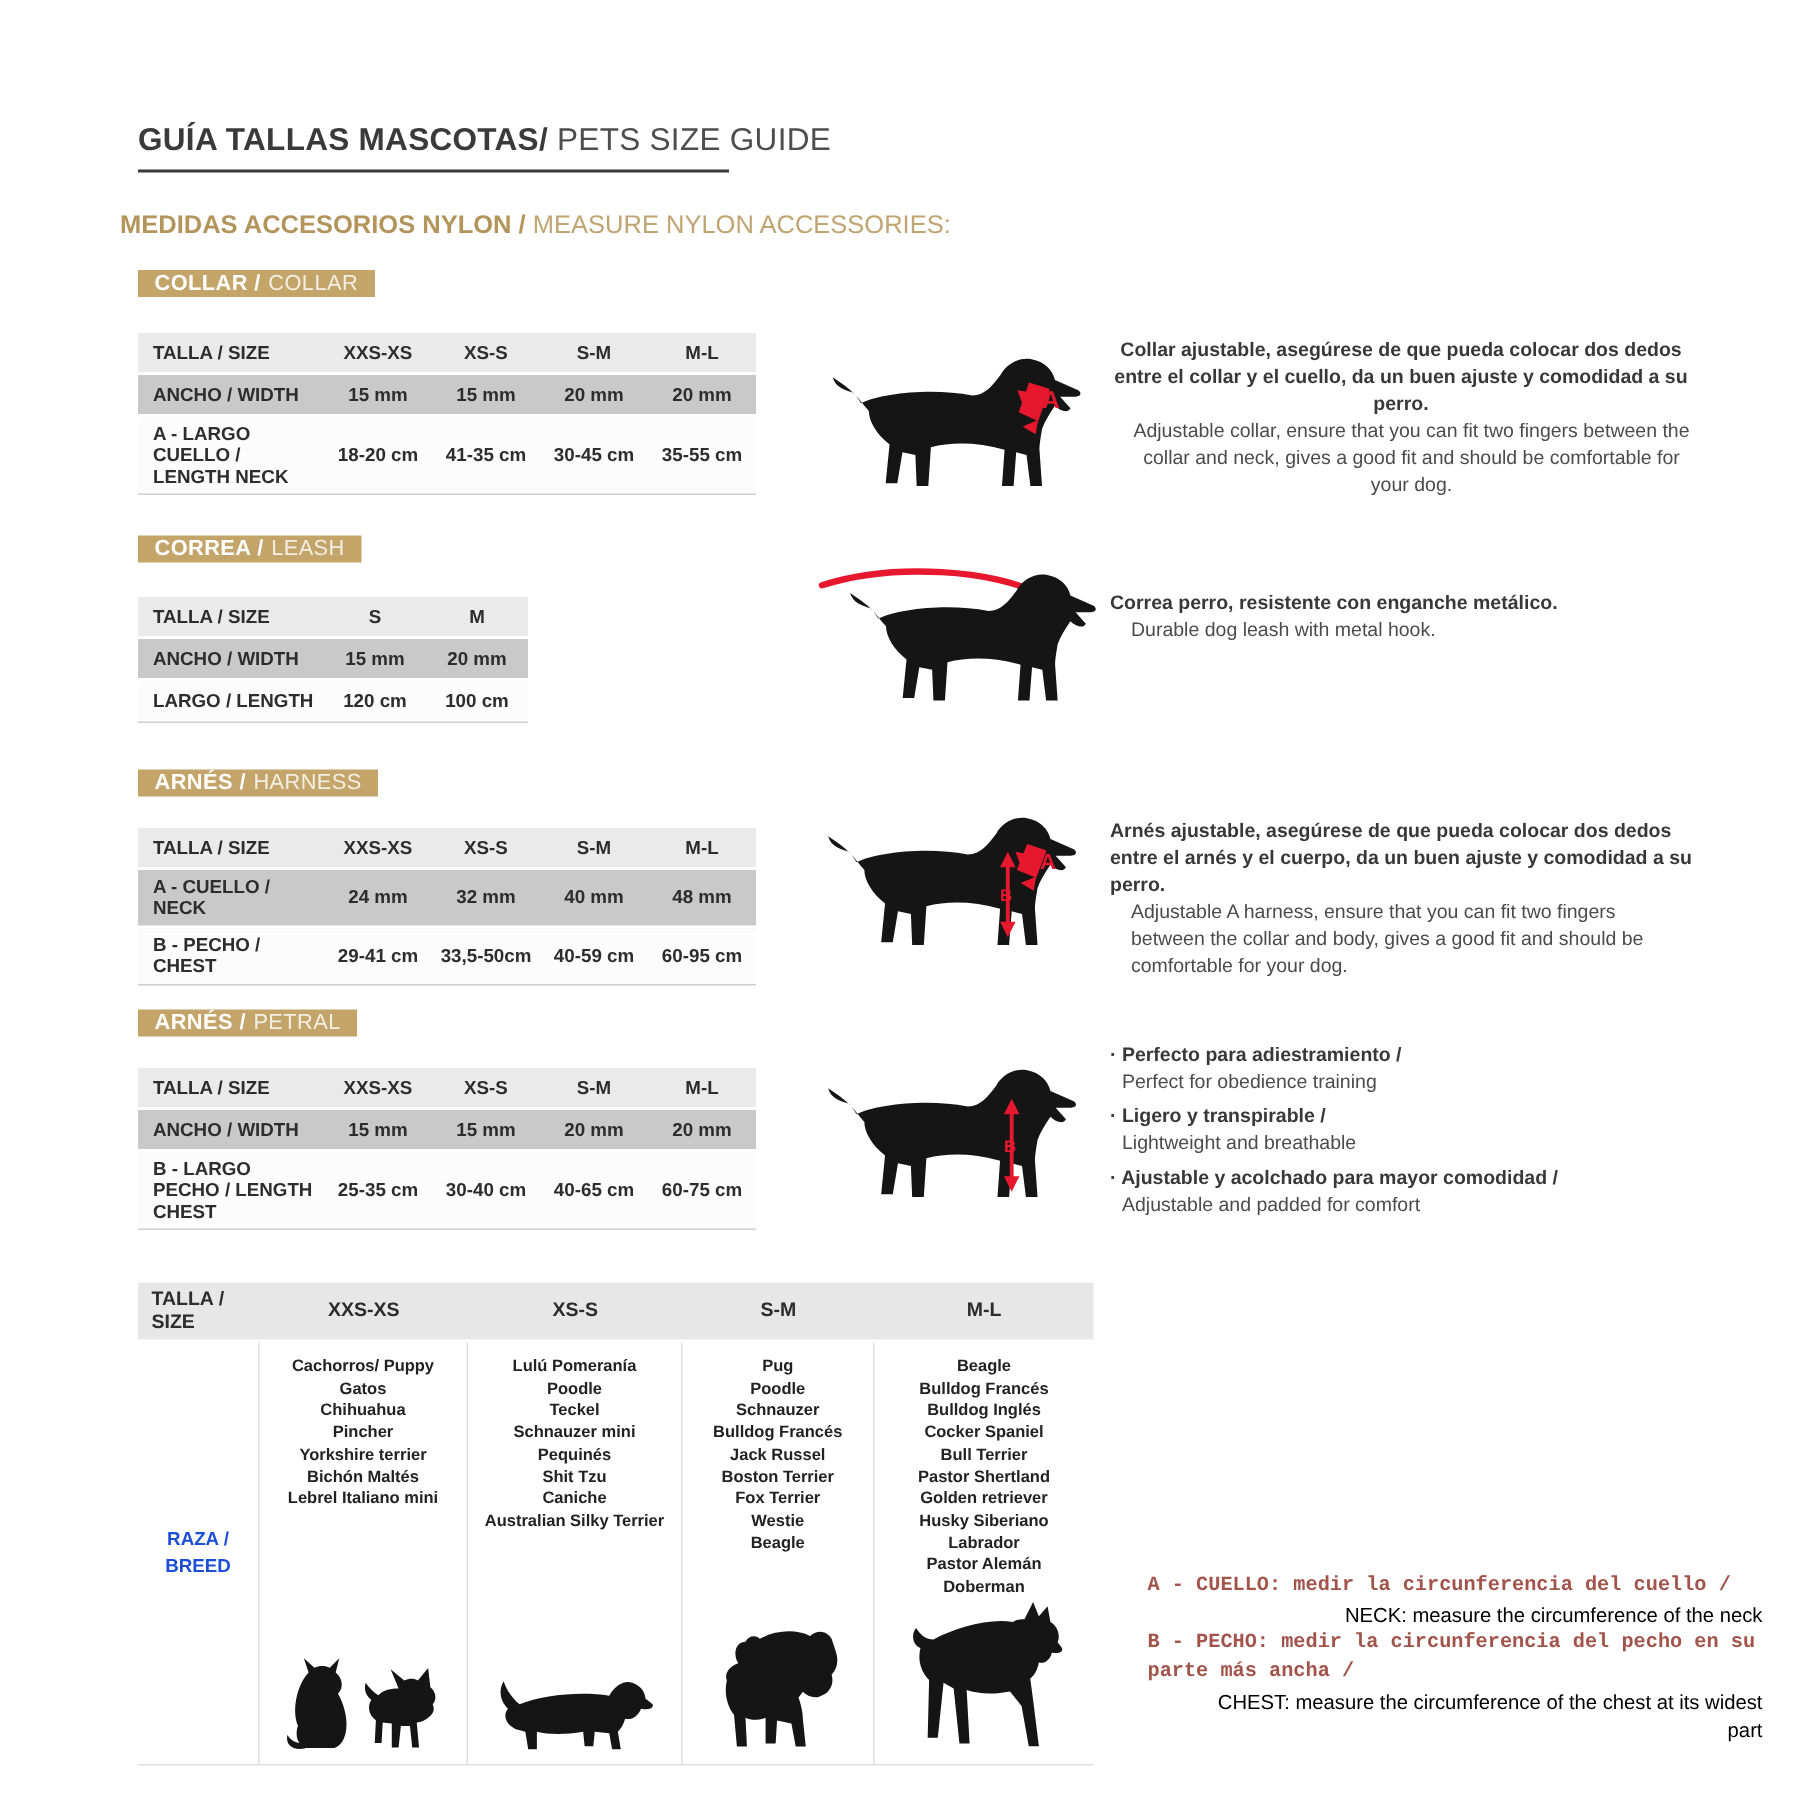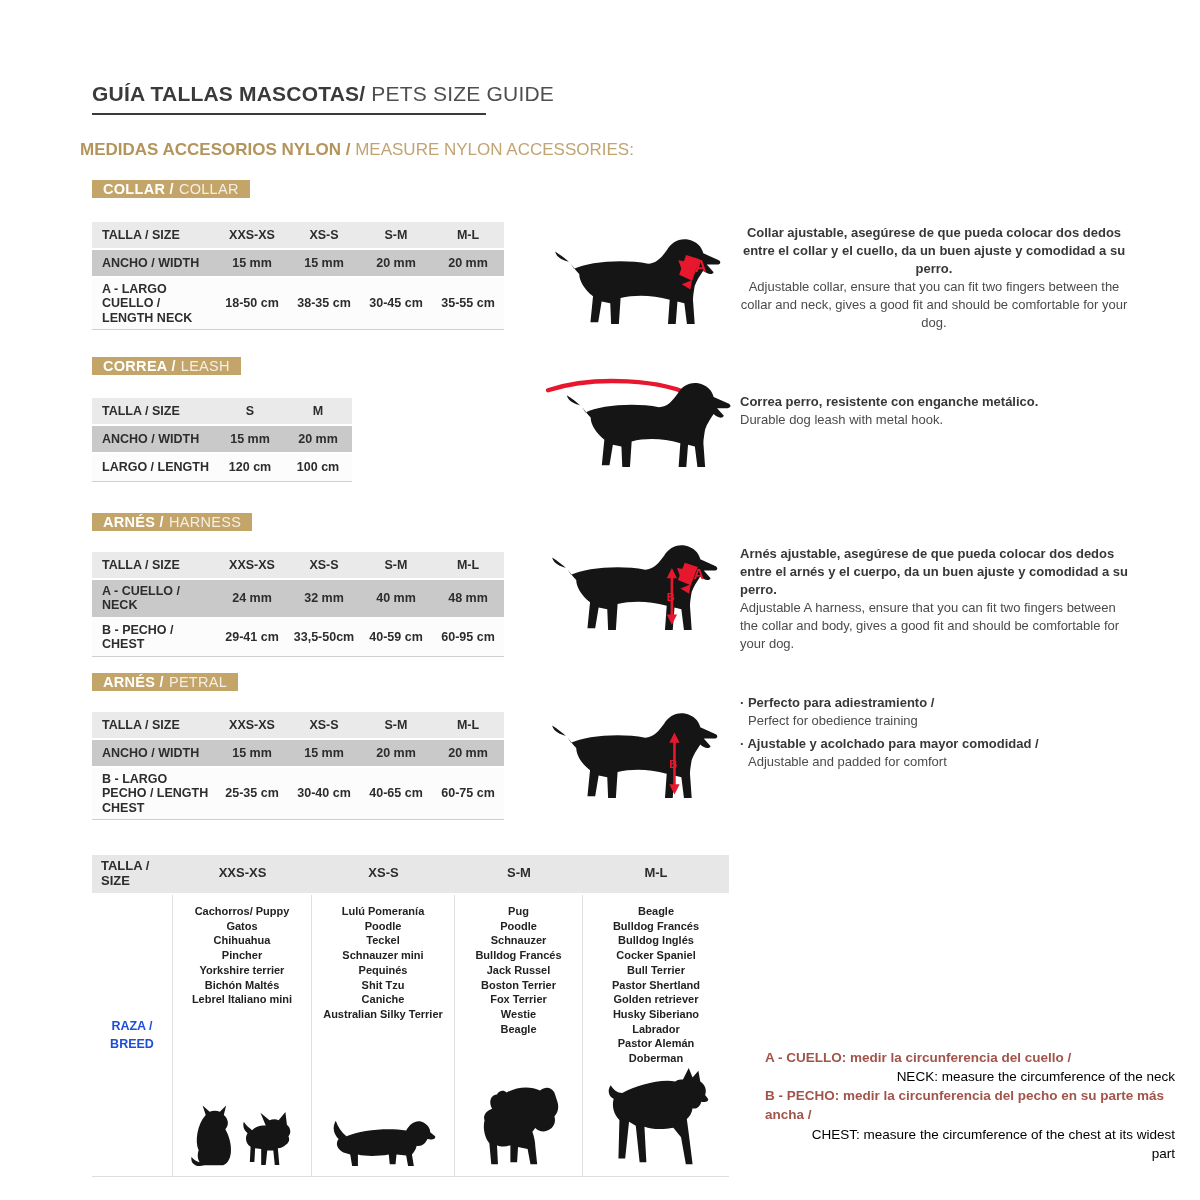--- a/index.html
+++ b/index.html
@@ -34,21 +34,21 @@
   .tr.head{background:#eaeaea;min-height:26px;}
   .tr.shade{background:#c9c9c9;min-height:26px;}
   .tr.plain{background:#fcfcfc;min-height:27px;border-bottom:1px solid #cfcfcf;}
   .tr.plain.tall{min-height:44px;}
   .tc{text-align:center;padding:4px 2px;line-height:1.15;}
   .tc.label{text-align:left;padding-left:10px;padding-right:4px;}
 
   
   .desc{left:740px;width:388px;font-size:13px;line-height:1.38;}
   .desc .es{font-weight:bold;color:#383838;}
-  .desc .en{font-weight:400;color:#4b4b4b;}
+  .desc .en{font-weight:400;color:#4b4b4b;margin-left:14px;}
   .bullets{left:740px;width:388px;font-size:13px;line-height:1.38;}
   .bullet{margin-bottom:5px;}
   .bullet .es{font-weight:bold;color:#383838;}
   .bullet .es::before{content:"· ";}
   .bullet .en{font-weight:400;color:#4b4b4b;padding-left:8px;}
 
   
   .dogfig svg{display:block;}
   .dog-body{fill:#151515;}
   .mark{fill:#e7182d;}
@@ -78,21 +78,21 @@
   }
   .bcell.lab{justify-content:center;padding-top:0;white-space:pre-line;
     font-size:12.5px;font-weight:bold;color:#1d4ed8;line-height:1.5;}
   .bdogs{margin-top:auto;display:flex;align-items:flex-end;justify-content:center;
     gap:4px;padding-bottom:6px;}
   .bdogs svg{display:block;}
   .sil{fill:#151515;}
 
   
   .notes{left:765px;top:1048px;width:410px;font-size:13.5px;line-height:1.42;color:#a2544b;}
-  .note-es{font-weight:bold;}
+  .note-es{font-weight:bold;font-family:Liberation Mono, monospace;}
   .note-en{font-weight:400;padding-left:21px;color:#000000;text-align:right;}
 </style>
 </head>
 <body>
 
 <div class="abs page-title">
   <span class="b">GUÍA TALLAS MASCOTAS/</span>
   <span class="l">PETS SIZE GUIDE</span>
 </div>
 <div class="abs title-rule"></div>
@@ -117,22 +117,22 @@
   </div>
   <div class="tr shade">
     <div class="tc label">ANCHO / WIDTH</div>
     <div class="tc">15 mm</div>
     <div class="tc">15 mm</div>
     <div class="tc">20 mm</div>
     <div class="tc">20 mm</div>
   </div>
   <div class="tr plain tall">
     <div class="tc label">A - LARGO CUELLO / LENGTH NECK</div>
-    <div class="tc">18-50 cm</div>
-    <div class="tc">38-35 cm</div>
+    <div class="tc">18-20 cm</div>
+    <div class="tc">41-35 cm</div>
     <div class="tc">30-45 cm</div>
     <div class="tc">35-55 cm</div>
   </div>
 </div>
 
 <div class="abs dogfig" style="left:548px;top:224px;">
   <svg width="190" height="112" viewBox="0 0 220 130">
     <path class="dog-body" d="M24,44 C18,42 10,40 8,32 C14,36 20,40 26,46 L30,52
       C46,44 86,40 116,46 C126,46 132,38 138,30 C142,22 152,16 162,18
       C172,20 178,26 180,34 L198,42 C201,44 200,47 196,47 L184,47 L192,56
@@ -291,20 +291,24 @@
     <polygon class="mark" points="144,52 156,52 150,40"></polygon>
     <polygon class="mark" points="144,100 156,100 150,112"></polygon>
     <text class="mark-text" x="144" y="81" font-size="13">B</text>
   </svg>
 </div>
 
 <div class="abs bullets" style="top:694px;">
   <div class="bullet">
     <div class="es">Perfecto para adiestramiento /</div>
     <div class="en">Perfect for obedience training</div>
+  </div>
+  <div class="bullet">
+    <div class="es">Ligero y transpirable /</div>
+    <div class="en">Lightweight and breathable</div>
   </div>
   <div class="bullet">
     <div class="es">Ajustable y acolchado para mayor comodidad /</div>
     <div class="en">Adjustable and padded for comfort</div>
   </div>
 </div>
 
 <div class="abs breed">
   <div class="bh">
     <div class="tc label">TALLA /  SIZE</div>

